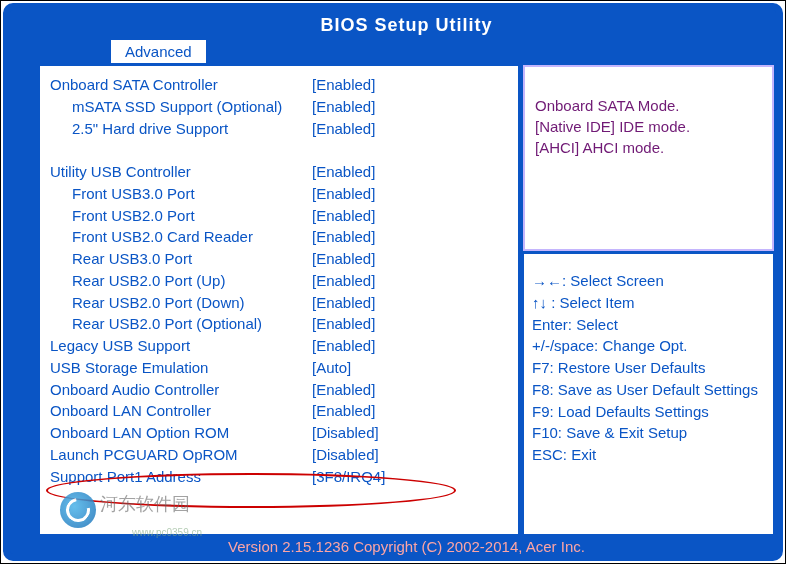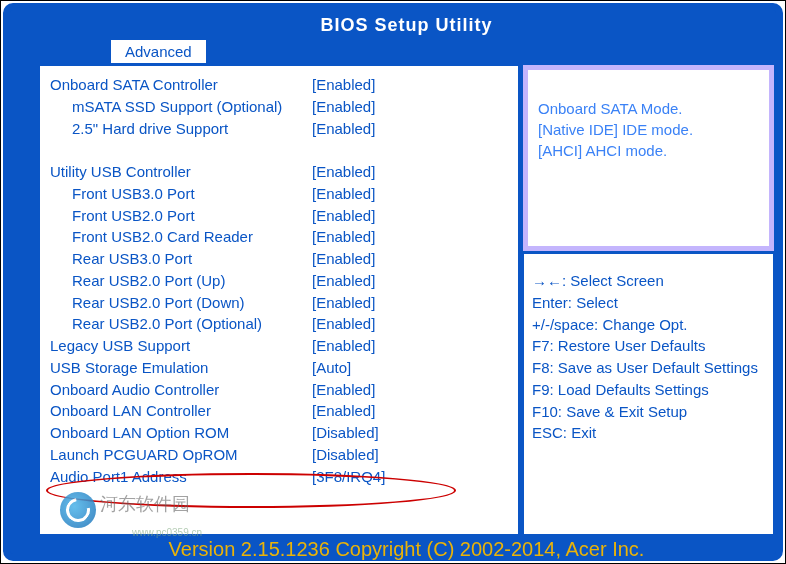--- a/index.html
+++ b/index.html
@@ -59,24 +59,24 @@
   position: relative;
 }
 .right-panel {
   flex: 1;
   display: flex;
   flex-direction: column;
   gap: 2px;
 }
 .right-top {
   background: #fff;
-  border: 5px solid #c4b5fd;
+  border: 2px solid #c4b5fd;
   padding: 28px 10px 10px 10px;
   flex: 0 0 186px;
-  color: #3b82f6;
+  color: #701a75;
   font-size: 15px;
   line-height: 1.4;
 }
 .right-bottom {
   background: #fff;
   border: 1px solid #0a55c5;
   padding: 16px 8px 8px 8px;
   flex: 1;
   color: #0a55c5;
   font-size: 15px;
@@ -93,23 +93,23 @@
 .row.indent .label { padding-left: 22px; }
 .row.highlighted { color: #fff; }
 .highlight-bg {
   position: absolute;
   left: 0; right: 0;
   height: 22px;
   background: #0a55c5;
   z-index: -1;
 }
 .footer {
-  color: #eab308;
+  color: #fca5a5;
   text-align: center;
-  font-size: 20px;
+  font-size: 15px;
   padding: 3px 0 0 0;
 }
 .ellipse {
   position: absolute;
   border: 2px solid #c00;
   border-radius: 50%;
   pointer-events: none;
   width: 410px;
   height: 35px;
   left: 6px;
@@ -226,38 +226,39 @@
           </div>
           <div class="row">
             <span class="label">Onboard LAN Option ROM</span>
             <span class="value">[Disabled]</span>
           </div>
           <div class="row">
             <span class="label">Launch PCGUARD OpROM</span>
             <span class="value">[Disabled]</span>
           </div>
           <div class="row">
-            <span class="label">Audio Port1 Address</span>
+            <span class="label">Support Port1 Address</span>
             <span class="value">[3F8/IRQ4]</span>
           </div>
           <div class="ellipse"></div>
         <div class="watermark">
           <div class="logo-shape"></div>
           <span>河东软件园</span>
           <span class="wm-sub">www.pc0359.cn</span>
         </div>
       </div>
       <div class="right-panel">
         <div class="right-top">
           <div>Onboard SATA Mode.</div>
           <div>[Native IDE] IDE mode.</div>
           <div>[AHCI] AHCI mode.</div>
         </div>
         <div class="right-bottom">
           <div>→←:  Select Screen</div>
+          <div>↑↓ :  Select Item</div>
           <div>Enter:  Select</div>
           <div>+/-/space: Change Opt.</div>
           <div>F7:  Restore User Defaults</div>
           <div>F8:  Save as User Default Settings</div>
           <div>F9:  Load Defaults Settings</div>
           <div>F10:  Save &amp; Exit Setup</div>
           <div>ESC:  Exit</div>
         </div>
       </div>
     </div>

